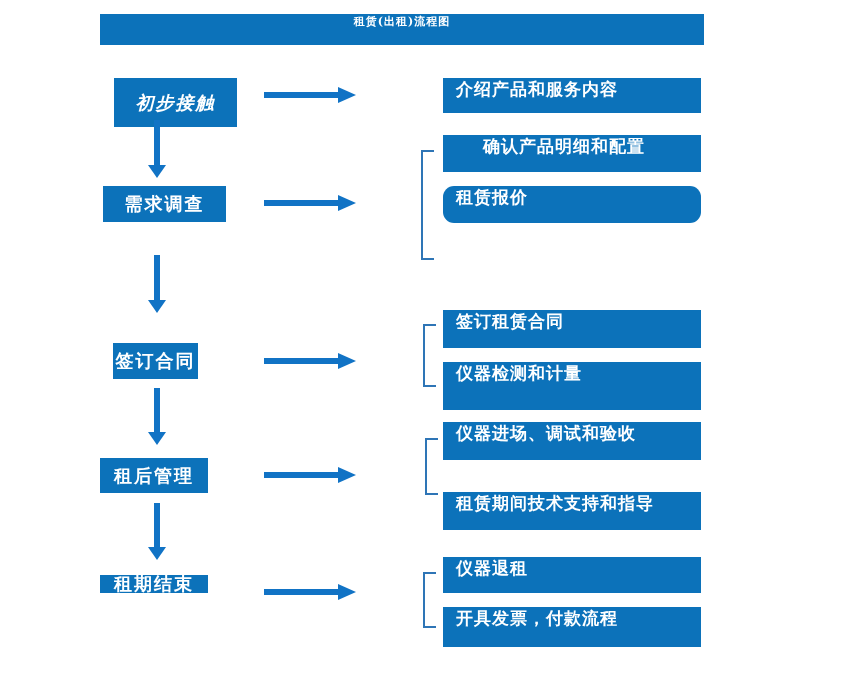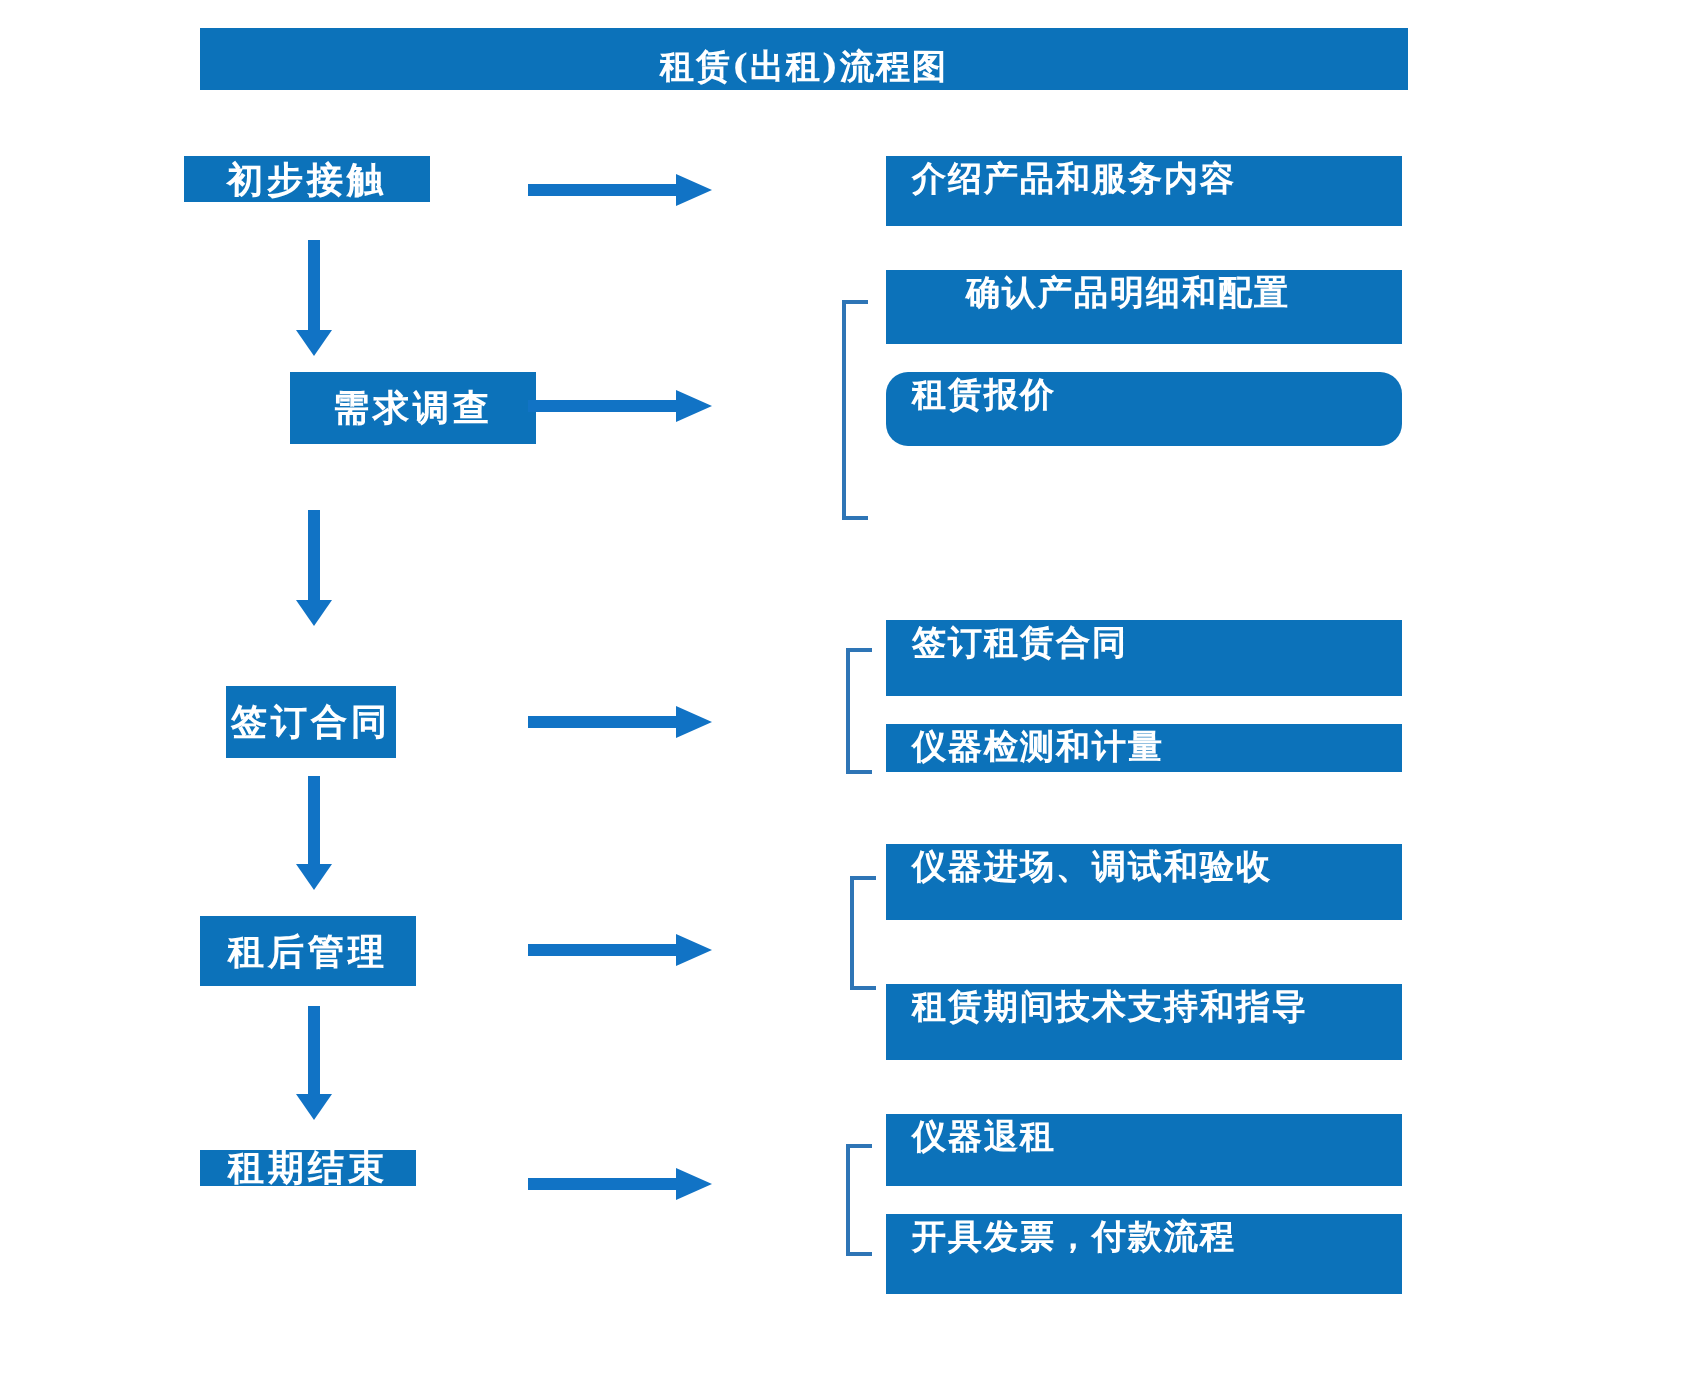--- a/index.html
+++ b/index.html
@@ -13,22 +13,22 @@
     position:relative;
     width:844px;height:688px;
     background:#ffffff;
     font-family:"DejaVu Serif","Liberation Serif",serif;
     overflow:hidden;
   }
   .title-bar{
     position:absolute;left:100px;top:14px;width:604px;height:31px;
     background:var(--box-fill);
     color:var(--box-text);
-    display:flex;align-items:flex-end;justify-content:center;
-    font-size:17px;font-weight:bold;letter-spacing:1px;
+    display:flex;align-items:flex-start;justify-content:center;
+    font-size:11px;font-weight:bold;letter-spacing:1px;
   }
   .step-box{
     position:absolute;
     background:var(--box-fill);
     color:var(--box-text);
     display:flex;align-items:center;justify-content:center;
     font-size:18px;font-weight:bold;letter-spacing:2px;
   }
   .detail-box{
     position:absolute;left:443px;width:258px;
@@ -57,24 +57,24 @@
 </style>
 </head>
 <body>
 
 <div class="canvas">
 
   <div class="title-bar">
     <span>租赁(出租)流程图</span>
   </div>
 
-  <div class="step-box" style="left:92px;top:78px;width:123px;height:23px;">
+  <div class="step-box" style="left:114px;top:78px;width:123px;height:49px;font-style:italic;">
     <span>初步接触</span>
   </div>
-  <div class="step-box" style="left:103px;top:186px;width:123px;height:36px;margin-left:42px;">
+  <div class="step-box" style="left:103px;top:186px;width:123px;height:36px;">
     <span>需求调查</span>
   </div>
   <div class="step-box" style="left:113px;top:343px;width:85px;height:36px;">
     <span>签订合同</span>
   </div>
   <div class="step-box" style="left:100px;top:458px;width:108px;height:35px;">
     <span>租后管理</span>
   </div>
   <div class="step-box" style="left:100px;top:575px;width:108px;height:18px;">
     <span>租期结束</span>
@@ -130,21 +130,21 @@
   <div class="detail-box" style="top:135px;height:37px;padding-left:40px;">
     <span>确认产品明细和配置</span>
   </div>
   <div class="detail-box" style="top:186px;height:37px;border-radius:11px;">
     <span>租赁报价</span>
   </div>
 
   <div class="detail-box" style="top:310px;height:38px;">
     <span>签订租赁合同</span>
   </div>
-  <div class="detail-box" style="top:362px;height:24px;">
+  <div class="detail-box" style="top:362px;height:48px;">
     <span>仪器检测和计量</span>
   </div>
 
   <div class="detail-box" style="top:422px;height:38px;">
     <span>仪器进场、调试和验收</span>
   </div>
   <div class="detail-box" style="top:492px;height:38px;">
     <span>租赁期间技术支持和指导</span>
   </div>
 

